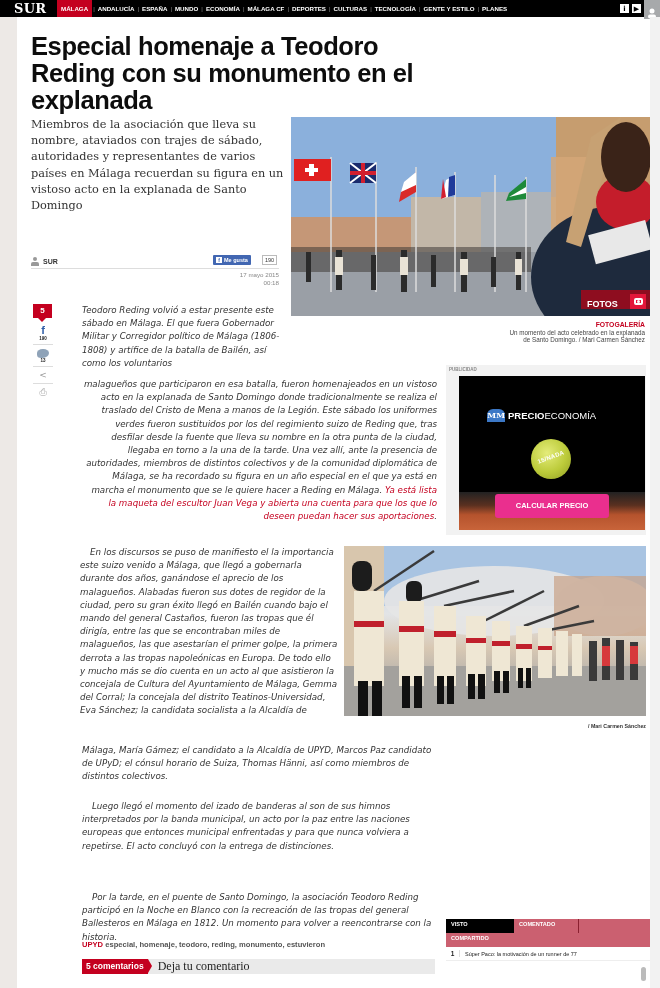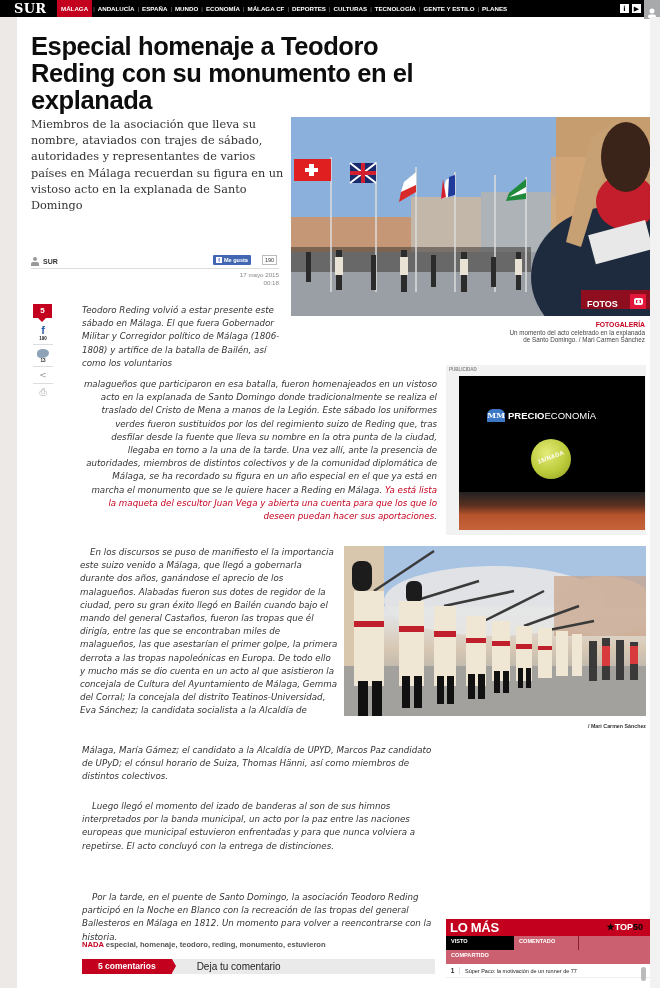--- a/index.html
+++ b/index.html
@@ -82,23 +82,23 @@
 
   
   .photo2 { position: absolute; left: 344px; top: 546px; width: 302px; height: 170px; overflow: hidden;
     background: linear-gradient(180deg, #b9cde4 0%, #e2e4e6 40%, #d8c8b3 60%, #b1afab 80%, #9e9d9a 100%); }
   .photo2-cap { position: absolute; left: 460px; top: 723px; width: 186px; text-align: right; font-family: "Liberation Sans", sans-serif; font-weight: bold; font-size: 5.3px; color: #333; }
 
   
   .tags { position: absolute; left: 82px; top: 940px; font-family: "Liberation Sans", sans-serif; font-weight: bold; font-size: 7.6px; color: #555; }
   .tags .tags-label { color: #c4001f; }
   .comments-bar { position: absolute; left: 82px; top: 959px; width: 353px; height: 15px; background: #eaeaea; display: flex; align-items: center; }
-  .comments-count { height: 15px; background: #c4001f; color: #fff; font-family: "Liberation Sans", sans-serif; font-weight: bold; font-size: 8.5px; line-height: 15px; padding: 0 16px; position: relative; margin-right: 25px; }
+  .comments-count { height: 15px; background: #c4001f; color: #fff; font-family: "Liberation Sans", sans-serif; font-weight: bold; font-size: 8.5px; line-height: 15px; padding: 0 4px; position: relative; margin-right: 10px; }
   .comments-count::after { content: ""; position: absolute; right: -4px; top: 0; border-top: 7.5px solid transparent; border-bottom: 7.5px solid transparent; border-left: 4px solid #c4001f; }
-  .comments-link { font-family: Liberation Sans, sans-serif; font-size: 10px; color: #222; }
+  .comments-link { font-family: Liberation Serif, serif; font-size: 12px; color: #222; }
 
   
   .lomas { position: absolute; left: 446px; top: 919px; width: 204px; height: 69px; background: #fff; }
   .lomas-head { height: 17px; background: #c4001f; position: relative; }
   .lomas-title { position: absolute; left: 4px; top: 0; font-family: "Liberation Sans", sans-serif; font-weight: bold; font-size: 13px; line-height: 18px; color: #fff; letter-spacing: -0.3px; }
   .lomas-top { position: absolute; right: 7px; top: 3px; font-family: "Liberation Sans", sans-serif; font-weight: bold; font-size: 9px; color: #fff; }
   .lomas-top .star { color: #000; }
   .lomas-top .num { color: #000; }
   .lomas-tabs { background: #cb6070; height: 28px; position: relative; }
   .ltab { position: absolute; font-family: "Liberation Sans", sans-serif; font-weight: bold; font-size: 5.6px; color: #fff; height: 14px; line-height: 11px; padding-left: 5px; }
@@ -261,20 +261,21 @@
   <div class="ad-label">PUBLICIDAD</div>
   <div class="ad">
     <div class="ad-court"></div>
     <div class="ad-logo">
       <span class="mm-icon">MM</span>
       <span class="mm-text"><b>PRECIO</b><span>ECONOMÍA</span></span>
     </div>
     <div class="ball">
       <span class="ball-text">15/NADA</span>
     </div>
+    <div class="ad-cta">CALCULAR PRECIO</div>
   </div>
 </div>
 
 <div class="photo2">
   <svg width="302" height="170" viewBox="0 0 302 170">
     <rect x="0" y="0" width="302" height="60" fill="#a9c4e2"></rect>
     <ellipse cx="150" cy="55" rx="110" ry="35" fill="#e6e6e6" opacity="0.9"></ellipse>
     <ellipse cx="260" cy="60" rx="50" ry="30" fill="#dedede" opacity="0.9"></ellipse>
     <rect x="210" y="30" width="92" height="60" fill="#c9a387" opacity="0.7"></rect>
     <rect x="0" y="0" width="40" height="120" fill="#d8c6ad"></rect>
@@ -332,38 +333,34 @@
         <rect x="286" y="96" width="8" height="38"></rect>
     </g>
     <rect x="258" y="100" width="8" height="20" fill="#d7393c"></rect>
     <rect x="286" y="100" width="8" height="18" fill="#d7393c"></rect>
   </svg>
 </div>
 <div class="photo2-cap">/ Mari Carmen Sánchez</div>
 
 <p class="bodytext p2">En los discursos se puso de manifiesto el la importancia este suizo venido a Málaga, que llegó a gobernarla durante dos años, ganándose el aprecio de los malagueños. Alabadas fueron sus dotes de regidor de la ciudad, pero su gran éxito llegó en Bailén cuando bajo el mando del general Castaños, fueron las tropas que él dirigía, entre las que se encontraban miles de malagueños, las que asestarían el primer golpe, la primera derrota a las tropas napoleónicas en Europa. De todo ello y mucho más se dio cuenta en un acto al que asistieron la concejala de Cultura del Ayuntamiento de Málaga, Gemma del Corral; la concejala del distrito Teatinos-Universidad, Eva Sánchez; la candidata socialista a la Alcaldía de</p>
 <p class="bodytext p2b">Málaga, María Gámez; el candidato a la Alcaldía de UPYD, Marcos Paz candidato de UPyD; el cónsul horario de Suiza, Thomas Hänni, así como miembros de distintos colectivos.</p>
-<p class="bodytext p3">Luego llegó el momento del izado de banderas al son de sus himnos interpretados por la banda municipal, un acto por la paz entre las naciones europeas que municipal estuvieron enfrentadas y para que nunca volviera a repetirse. El acto concluyó con la entrega de distinciones.</p>
+<p class="bodytext p3">Luego llegó el momento del izado de banderas al son de sus himnos interpretados por la banda municipal, un acto por la paz entre las naciones europeas que entonces municipal enfrentadas y para que nunca volviera a repetirse. El acto concluyó con la entrega de distinciones.</p>
 <p class="bodytext p4">Por la tarde, en el puente de Santo Domingo, la asociación Teodoro Reding participó en la Noche en Blanco con la recreación de las tropas del general Ballesteros en Málaga en 1812. Un momento para volver a reencontrarse con la historia.</p>
 
 <div class="tags">
-  <span class="tags-label">NADA</span>
+  <span class="tags-label">UPYD</span>
   <span>especial, homenaje, teodoro, reding, monumento, estuvieron</span>
 </div>
 
 <div class="comments-bar">
   <span class="comments-count">5 comentarios</span>
   <span class="comments-link">Deja tu comentario</span>
 </div>
 
 <div class="lomas">
-  <div class="lomas-head">
-    <span class="lomas-title">LO MÁS</span>
-    <span class="lomas-top"><span class="star">★</span><span>TOP</span><span class="num">50</span></span>
-  </div>
   <div class="lomas-tabs">
     <span class="ltab ltab-visto active">VISTO</span>
     <span class="ltab ltab-coment">COMENTADO</span>
     <span class="ltab ltab-compart">COMPARTIDO</span>
   </div>
   <div class="lomas-item">
     <span class="lomas-num">1</span>
     <span>Súper Paco: la motivación de un runner de 77</span>
   </div>
   <div class="lomas-scroll"></div>

